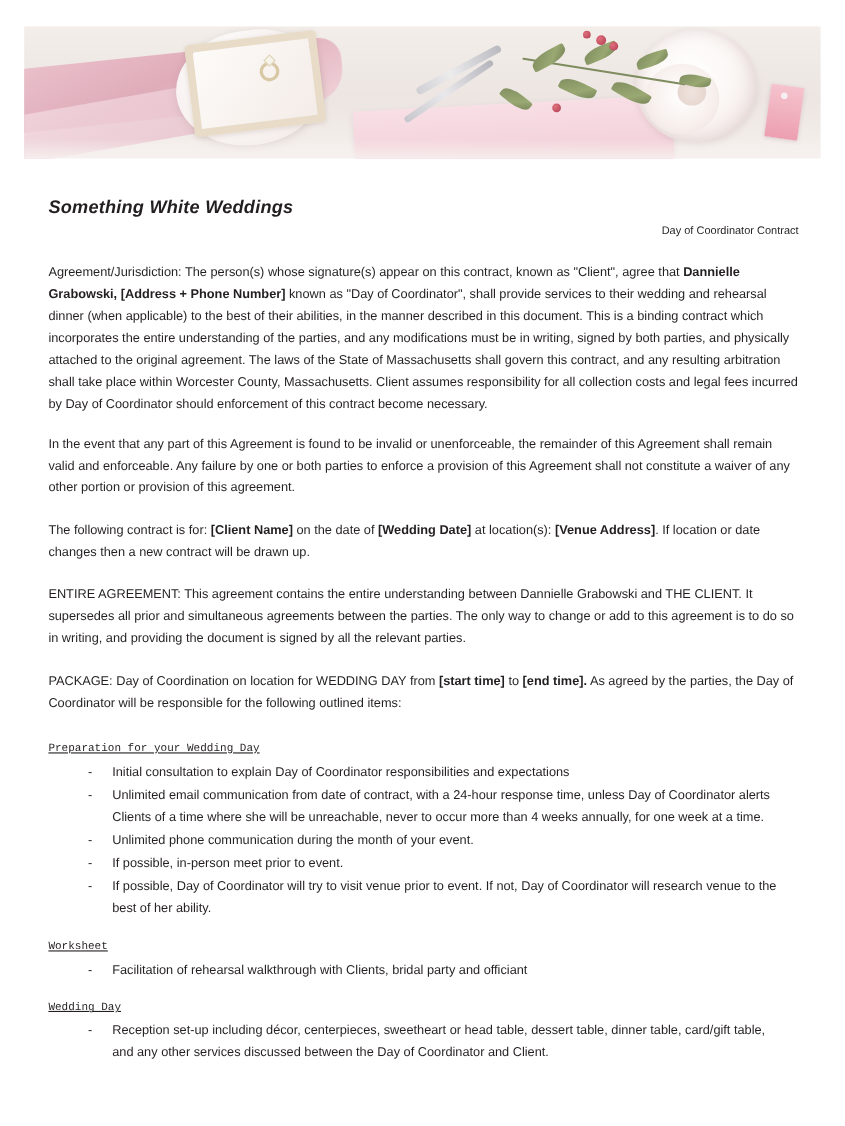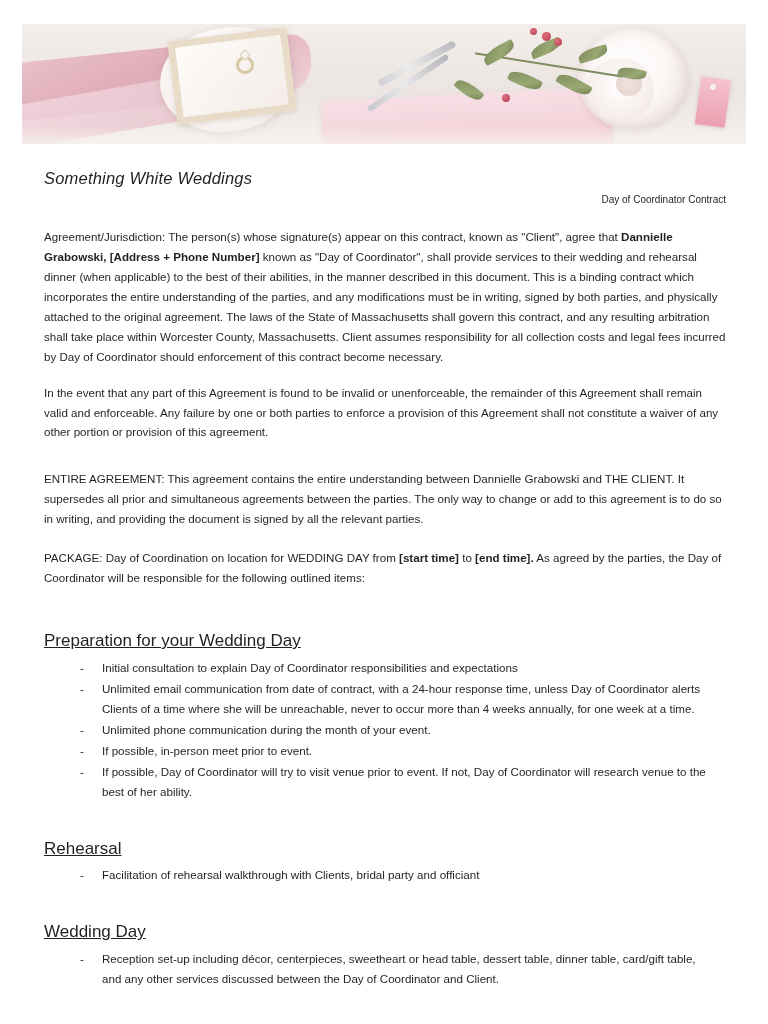--- a/index.html
+++ b/index.html
@@ -151,46 +151,47 @@
   
   .doc {
     position: absolute;
     left: 44px;
     top: 168px;
     width: 682px;
   }
   h1.title {
     font-size: 16.5px;
     font-style: italic;
-    font-weight: 400;
-    margin: 1px 0 6px 0;
+    font-weight: 700;
+    margin: 12px 0 6px 0;
     letter-spacing: .2px;
     color: #231f20;
   }
   h2.subtitle {
     font-size: 10px;
     font-weight: 400;
     margin: 0 0 22px 0;
     color: #231f20;
     text-align: right;
   }
   p {
     font-size: 11.6px;
     line-height: 1.72;
     margin: 0 0 11px 0;
     text-align: left;
     color: #231f20;
   }
   p.tight { margin-bottom: 16px; }
   b { font-weight: 700; }
   .u-head {
-    font-size: 17px;
+    font-size: 10px;
     line-height: 1.7;
     text-decoration: underline;
-    margin: 16px 0 2px 0;
+    margin: 0 0 2px 0;
+    font-family: Liberation Mono, monospace;
   }
   ul.dash {
     list-style: none;
     margin: 0 0 0 0;
     padding: 0 0 0 36px;
   }
   ul.dash li {
     position: relative;
     font-size: 11.6px;
     line-height: 1.72;
@@ -248,20 +249,21 @@
 
     <h1 class="title">Something White Weddings</h1>
     <h2 class="subtitle">Day of Coordinator Contract</h2>
 
     <p class="tight"><span>Agreement/Jurisdiction: The person(s) whose signature(s) appear on this contract, known as "Client", agree that </span><b>Dannielle Grabowski, [Address + Phone Number]</b><span> known as "Day of Coordinator", shall provide services to their wedding and rehearsal dinner (when applicable) to the best of their abilities, in the manner described in this document. This is a binding contract which incorporates the entire understanding of the parties, and any modifications must be in writing, signed by both parties, and physically attached to the original agreement. The laws of the State of Massachusetts shall govern this contract, and any resulting arbitration shall take place within Worcester County, Massachusetts. Client assumes responsibility for all collection costs and legal fees incurred by Day of Coordinator should enforcement of this contract become necessary.</span></p>
 
     <p>In the event that any part of this Agreement is found to be invalid or unenforceable, the remainder of this Agreement shall remain valid and enforceable. Any failure by one or both parties to enforce a provision of this Agreement shall not constitute a waiver of any other portion or provision of this agreement.</p>
 
     <div class="gap-8"></div>
 
+    <p><span>The following contract is for: </span><b>[Client Name]</b><span> on the date of </span><b>[Wedding Date]</b><span> at location(s): </span><b>[Venue Address]</b><span>. If location or date changes then a new contract will be drawn up.</span></p>
 
     <div class="gap-8"></div>
 
     <p>ENTIRE AGREEMENT: This agreement contains the entire understanding between Dannielle Grabowski and THE CLIENT. It supersedes all prior and simultaneous agreements between the parties. The only way to change or add to this agreement is to do so in writing, and providing the document is signed by all the relevant parties.</p>
 
     <div class="gap-8"></div>
 
     <p><span>PACKAGE: Day of Coordination on location for WEDDING DAY from </span><b>[start time]</b><span> to </span><b>[end time].</b><span> As agreed by the parties, the Day of Coordinator will be responsible for the following outlined items:</span></p>
 
     <div class="gap-12"></div>
@@ -273,21 +275,21 @@
         <li>Unlimited email communication from date of contract, with a 24-hour response time, unless Day of Coordinator alerts Clients of a time where she will be unreachable, never to occur more than 4 weeks annually, for one week at a time.</li>
         <li>Unlimited phone communication during the month of your event.</li>
         <li>If possible, in-person meet prior to event.</li>
         <li>If possible, Day of Coordinator will try to visit venue prior to event. If not, Day of Coordinator will research venue to the best of her ability.</li>
       </ul>
     </div>
 
     <div class="gap-16"></div>
 
     <div>
-      <div class="u-head">Rehearsal</div>
+      <div class="u-head">Worksheet</div>
       <ul class="dash">
         <li>Facilitation of rehearsal walkthrough with Clients, bridal party and officiant</li>
       </ul>
     </div>
 
     <div class="gap-16"></div>
 
     <div>
       <div class="u-head">Wedding Day</div>
       <ul class="dash">

